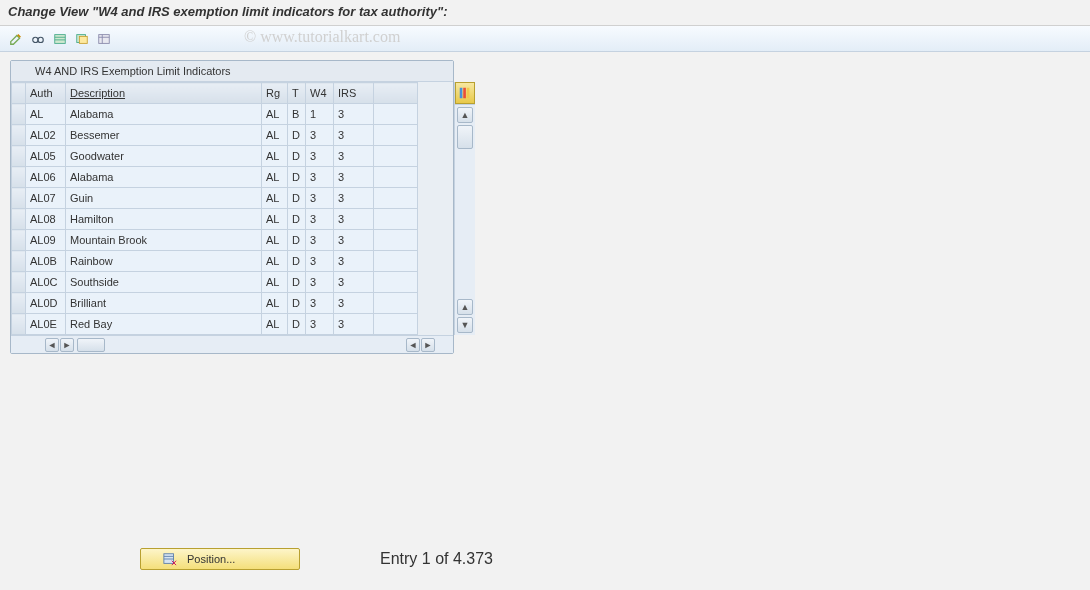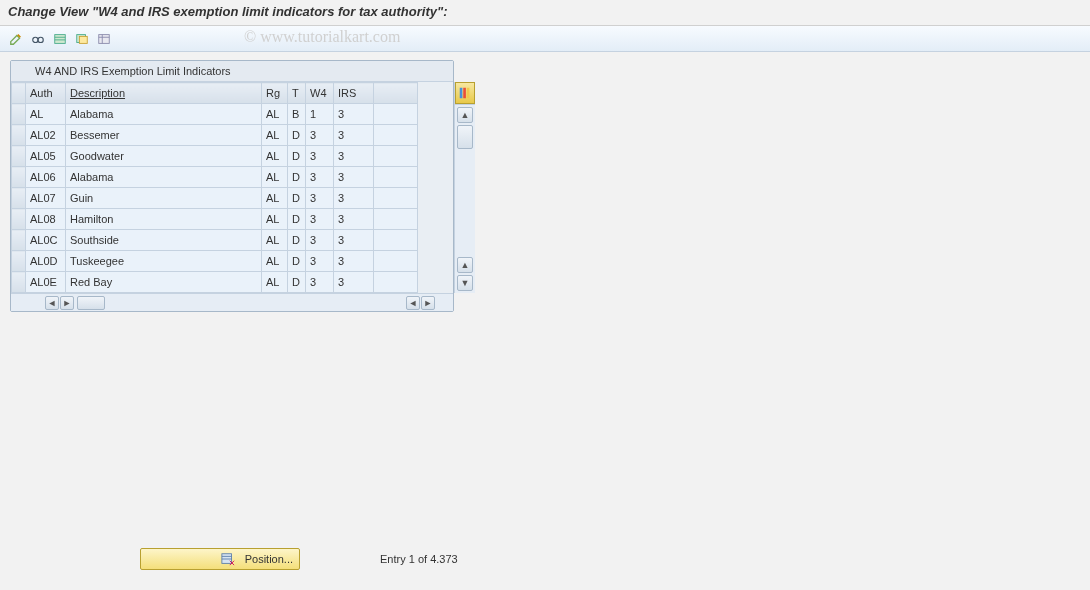--- a/index.html
+++ b/index.html
@@ -164,28 +164,27 @@
       display: flex;
       align-items: center;
       gap: 80px;
     }
     .position-btn {
       width: 160px; height: 22px;
       background: linear-gradient(#fdf5c9, #f4df7a);
       border: 1px solid #b8a030;
       border-radius: 2px;
       display: flex; align-items: center;
-      padding: 0 6px;
+      padding: 0 22px;
       gap: 10px;
       cursor: pointer;
       font-size: 11px;
       color: #333;
-      justify-content: flex-end;
-    }
-    .entry-text { font-size: 11px; color: #333; }
+    }
+    .entry-text { font-size: 16px; color: #333; }
     .watermark {
       position: absolute;
       top: 28px; left: 244px;
       font-size: 16px;
       color: #d0d0d0;
       font-family: Georgia, serif;
       pointer-events: none;
       z-index: 50;
     }
     .svg-ico { width: 14px; height: 14px; }
@@ -306,32 +305,52 @@
               <td>AL08</td>
               <td>Hamilton</td>
               <td>AL</td>
               <td>D</td>
               <td>3</td>
               <td>3</td>
               <td></td>
             </tr>
             <tr>
               <td class="col-sel"></td>
+              <td>AL09</td>
+              <td>Mountain Brook</td>
+              <td>AL</td>
+              <td>D</td>
+              <td>3</td>
+              <td>3</td>
+              <td></td>
+            </tr>
+            <tr>
+              <td class="col-sel"></td>
+              <td>AL0B</td>
+              <td>Rainbow</td>
+              <td>AL</td>
+              <td>D</td>
+              <td>3</td>
+              <td>3</td>
+              <td></td>
+            </tr>
+            <tr>
+              <td class="col-sel"></td>
               <td>AL0C</td>
               <td>Southside</td>
               <td>AL</td>
               <td>D</td>
               <td>3</td>
               <td>3</td>
               <td></td>
             </tr>
             <tr>
               <td class="col-sel"></td>
               <td>AL0D</td>
-              <td>Tuskeegee</td>
+              <td>Brilliant</td>
               <td>AL</td>
               <td>D</td>
               <td>3</td>
               <td>3</td>
               <td></td>
             </tr>
             <tr>
               <td class="col-sel"></td>
               <td>AL0E</td>
               <td>Red Bay</td>

